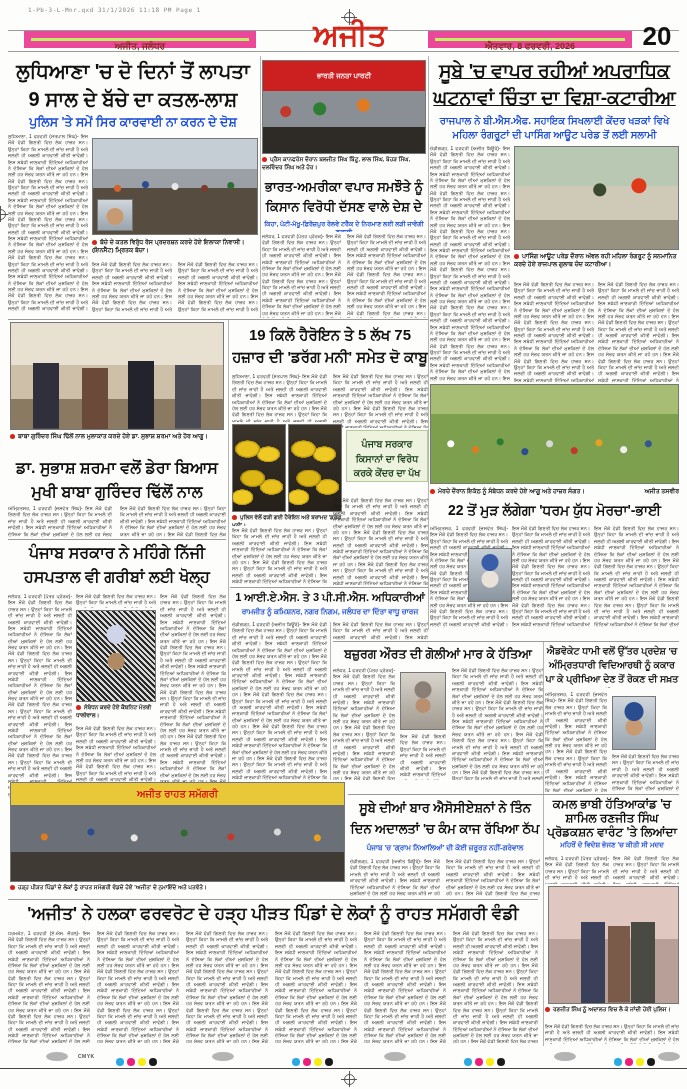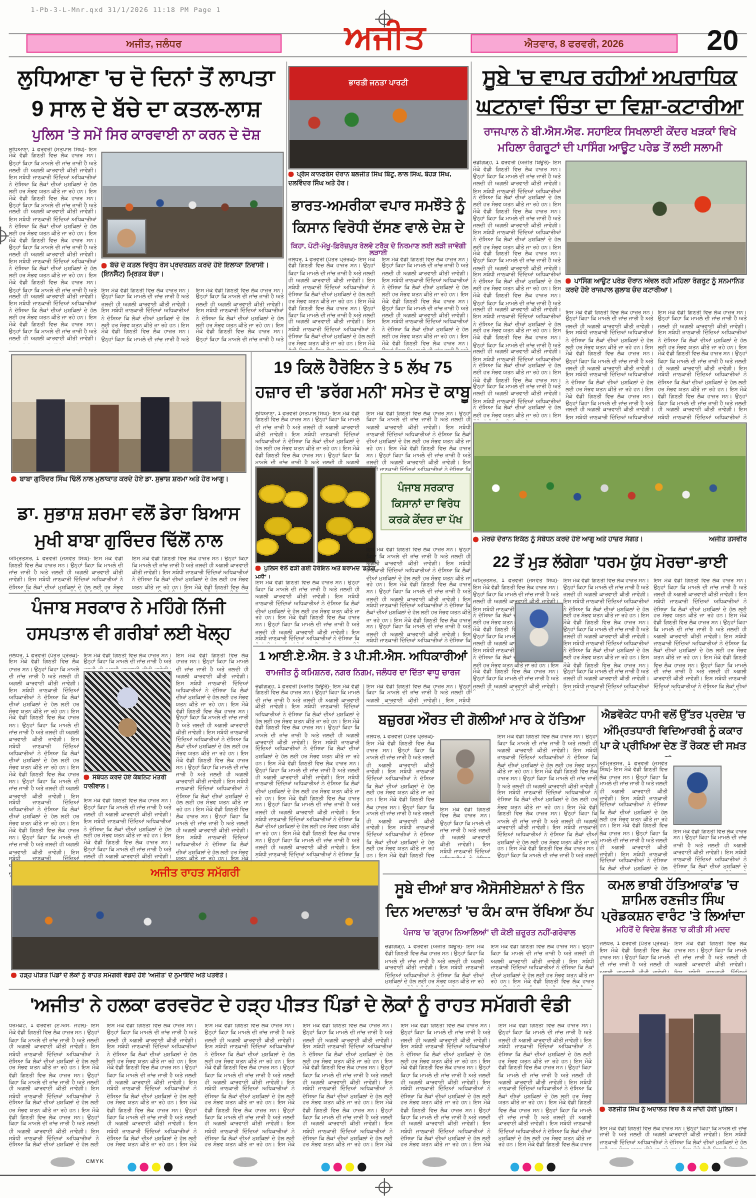--- a/index.html
+++ b/index.html
@@ -1,34 +1,34 @@
 <!DOCTYPE html>
 <html><head>
 <meta charset="utf-8">
 <style>
   html,body{margin:0;padding:0;}
   body{width:687px;height:1089px;position:relative;background:#fdfdfb;
        font-family:"Liberation Sans","DejaVu Sans",sans-serif;overflow:hidden;}
   .abs{position:absolute;box-sizing:border-box;}
   
   .printline{font-family:"DejaVu Sans Mono",monospace;font-size:6px;color:#888;letter-spacing:.5px;}
-  .peach{background:#f9a8d4;border:1px solid #ec4899;}
+  .peach{background:#bef264;border:7px solid #ec4899;}
   .edname{font-size:9px;font-weight:bold;color:#7c2d16;text-align:center;line-height:16px;}
   .masthead{font-size:30px;font-weight:900;color:#d62418;text-align:center;line-height:32px;}
   .pagenum{font-size:26px;font-weight:900;color:#111;text-align:center;line-height:28px;}
   .hrule{background:#9b9b9b;height:1px;}
   .vrule{background:#b5b5b5;width:1px;}
   
   .hl{font-weight:900;color:#101010;text-align:center;overflow:hidden;}
   .h-xl{font-size:20px;line-height:28px;}
   .h-lg{font-size:19px;line-height:27px;}
   .h-md{font-size:16px;line-height:24px;}
   .h-sm{font-size:13px;line-height:20px;}
   .h-xs{font-size:11px;line-height:16px;}
-  .sub{font-weight:bold;color:#701a75;text-align:center;overflow:hidden;}
+  .sub{font-weight:bold;color:#1d4ed8;text-align:center;overflow:hidden;}
   
   .fill{font-size:4.8px;line-height:1.33;color:#1c1c1c;text-align:justify;
         overflow:hidden;word-break:break-word;}
   
   .cap{font-size:6.2px;font-weight:bold;color:#111;line-height:1.35;overflow:hidden;}
   .dot{display:inline-block;width:5px;height:5px;border-radius:50%;background:#d62418;margin-right:3px;vertical-align:middle;}
   
   .photo{border:1px solid #777;overflow:hidden;background:#cfcfcf;}
   .ph-protest{background:
      radial-gradient(circle 5px at 15% 52%,#d4622a 0 3px,transparent 4px),
@@ -133,21 +133,21 @@
   </div>
 <div class="abs cross" style="left:-8px;top:206px;">
     <i></i>
   </div>
 
 <div class="abs hrule" style="left:8px;top:30px;width:671px;"></div>
 <div class="abs peach" style="left:24px;top:31px;width:232px;height:17px;">
   <div class="edname">ਅਜੀਤ, ਜਲੰਧਰ</div>
 </div>
 <div class="abs masthead" style="left:270px;top:19px;width:160px;height:32px;">ਅਜੀਤ</div>
-<div class="abs peach" style="left:428px;top:31px;width:188px;height:17px;">
+<div class="abs peach" style="left:428px;top:31px;width:204px;height:17px;">
   <div class="edname">ਐਤਵਾਰ, 8 ਫਰਵਰੀ, 2026</div>
 </div>
 <div class="abs pagenum" style="left:636px;top:22px;width:42px;height:28px;">20</div>
 <div class="abs hrule" style="left:8px;top:51px;width:671px;"></div>
 
 <div class="abs vrule" style="left:260px;top:56px;height:262px;"></div>
 <div class="abs vrule" style="left:428px;top:56px;height:574px;"></div>
 <div class="abs vrule" style="left:228px;top:320px;height:478px;"></div>
 <div class="abs vrule" style="left:330px;top:622px;height:158px;"></div>
 <div class="abs vrule" style="left:543px;top:642px;height:404px;"></div>

